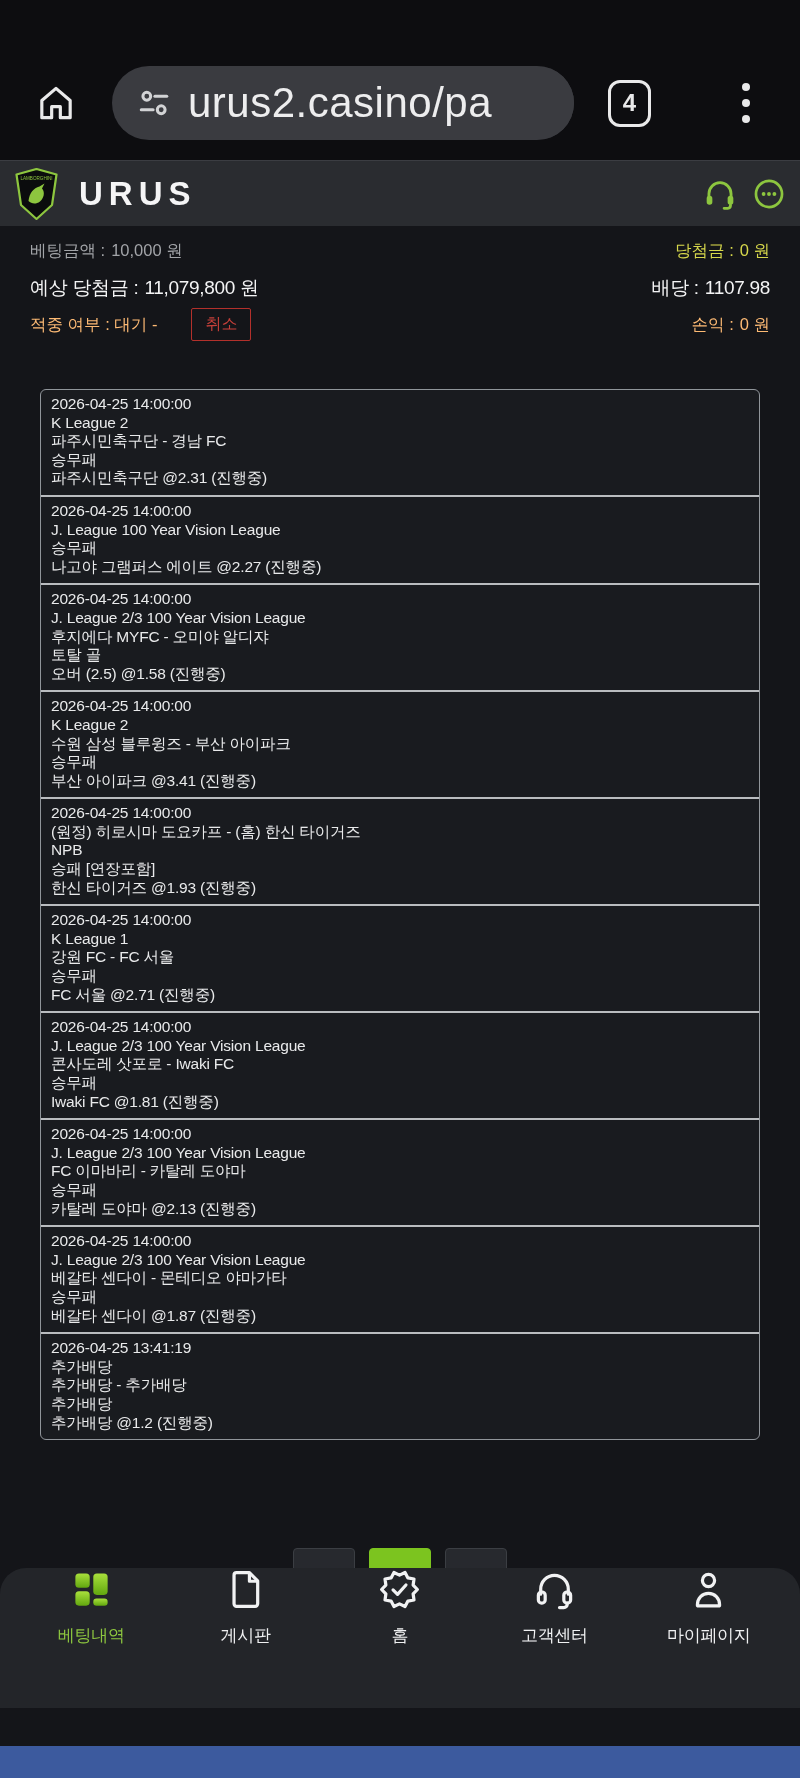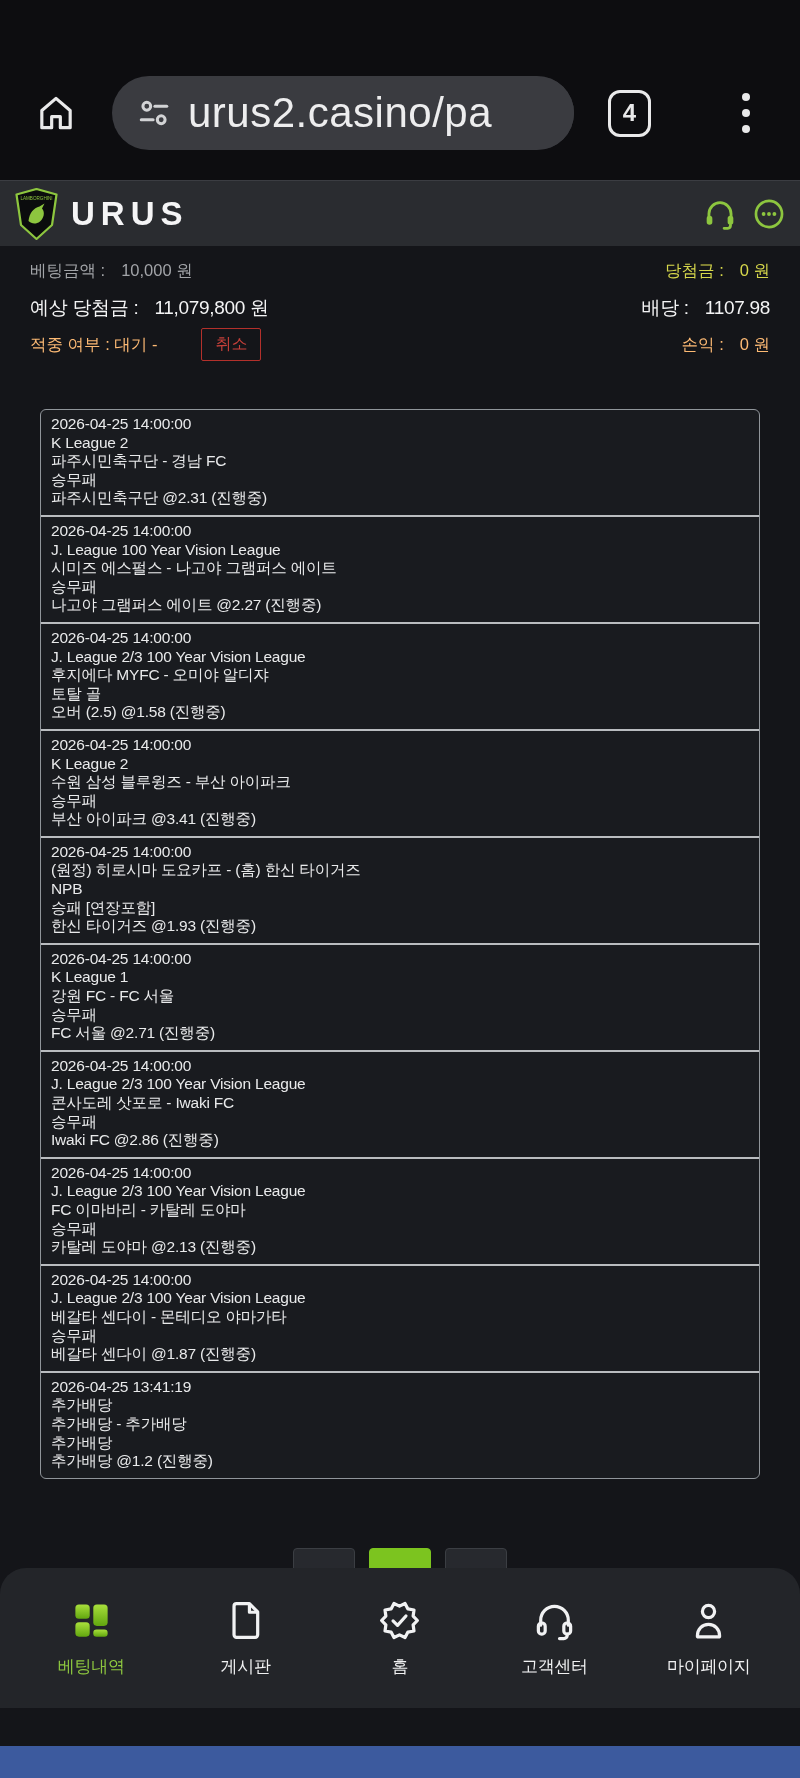--- a/index.html
+++ b/index.html
@@ -5,21 +5,21 @@
   * { margin:0; padding:0; box-sizing:border-box; }
   html,body { width:800px; height:1778px; }
   body {
     position:relative; overflow:hidden;
     background:#141519;
     font-family:"Liberation Sans", sans-serif;
     -webkit-font-smoothing:antialiased;
   }
   
   .chrome {
-    height:180px; background:#0d0d10;
+    height:160px; background:#0d0d10;
     display:flex; align-items:center;
     padding-top:46px;
   }
   .home-ic { width:40px; height:40px; margin-left:36px; flex:0 0 auto; }
   .url-pill {
     margin-left:36px; width:462px; height:74px; border-radius:37px;
     background:#3a3b40; display:flex; align-items:center;
     padding:0 18px 0 24px; overflow:hidden; position:relative; flex:0 0 auto;
   }
   .url-pill::after {
@@ -37,29 +37,29 @@
   }
   .kebab { margin-left:auto; margin-right:50px; display:flex; flex-direction:column; gap:8px; }
   .kebab i { width:8px; height:8px; border-radius:50%; background:#e9e9ea; display:block; }
   
   .site-header {
     height:66px; background:#2a2c30; border-top:1px solid #3b3d42;
     display:flex; align-items:center; padding:0 14px;
   }
   .logo-shield { width:45px; height:52px; flex:0 0 auto; }
   .brand {
-    margin-left:12px; color:#f5f5f6; font-size:33px; font-weight:bold;
+    margin-left:20px; color:#f5f5f6; font-size:33px; font-weight:bold;
     letter-spacing:6px;
   }
   .hdr-icons { margin-left:auto; display:flex; align-items:center; gap:15px; }
   .hdr-icons svg { width:34px; height:34px; display:block; }
   
   .summary { padding:6px 30px 8px; background:#141519; }
   .sum-row { height:37px; display:flex; align-items:center; justify-content:space-between; }
-  .sum-left, .sum-right { display:flex; align-items:center; gap:16px; }
+  .sum-left, .sum-right { display:flex; align-items:center; gap:6px; }
   .t-gray  { color:#a2a4a8; font-size:16.5px; }
   .t-yellow{ color:#d6d74b; font-size:16.5px; }
   .t-big   { color:#f4f4f5; font-size:19px; font-weight:normal; letter-spacing:-0.3px; }
   .t-white { color:#fdba74; font-size:16.5px; }
   .cancel-btn {
     margin-left:28px; background:transparent; border:1.5px solid #b3302b;
     color:#c7403a; font-size:16px; padding:5px 13px; border-radius:2px;
     font-family:inherit; cursor:pointer;
   }
   
@@ -80,21 +80,21 @@
   }
   .page-btn {
     width:62px; height:26px; border-radius:4px; border:1px solid #3b3e43;
     background:#27292e; cursor:pointer;
   }
   .page-btn.active { background:#7cc41f; border-color:#7cc41f; }
   
   .bottom-nav {
     position:absolute; top:1568px; left:0; right:0; height:140px;
     background:#232529; border-radius:26px 26px 0 0; z-index:2;
-    display:flex; align-items:center; justify-content:space-around; padding:0 14px;
+    display:flex; align-items:flex-start; justify-content:space-around; padding:0 14px;
   }
   .nav-item {
     display:flex; flex-direction:column; align-items:center; gap:13px;
     width:130px; cursor:pointer;
   }
   .nav-item svg { width:43px; height:43px; display:block; }
   .nav-label { font-size:17px; color:#f0f1f2; letter-spacing:-0.3px; }
   .nav-item.active .nav-label { color:#8dc63f; }
   
   .gesture-bar {
@@ -189,21 +189,20 @@
     <div class="bet-line">2026-04-25 14:00:00</div>
     <div class="bet-line">K League 2</div>
     <div class="bet-line">파주시민축구단 - 경남 FC</div>
     <div class="bet-line">승무패</div>
     <div class="bet-line">파주시민축구단 @2.31 (진행중)</div>
   </div>
 
   <div class="bet-card">
     <div class="bet-line">2026-04-25 14:00:00</div>
     <div class="bet-line">J. League 100 Year Vision League</div>
-    <div class="bet-line">시미즈 에스펄스 - 나고야 그램퍼스 에이트</div>
     <div class="bet-line">승무패</div>
     <div class="bet-line">나고야 그램퍼스 에이트 @2.27 (진행중)</div>
   </div>
 
   <div class="bet-card">
     <div class="bet-line">2026-04-25 14:00:00</div>
     <div class="bet-line">J. League 2/3 100 Year Vision League</div>
     <div class="bet-line">후지에다 MYFC - 오미야 알디쟈</div>
     <div class="bet-line">토탈 골</div>
     <div class="bet-line">오버 (2.5) @1.58 (진행중)</div>
@@ -231,21 +230,21 @@
     <div class="bet-line">강원 FC - FC 서울</div>
     <div class="bet-line">승무패</div>
     <div class="bet-line">FC 서울 @2.71 (진행중)</div>
   </div>
 
   <div class="bet-card">
     <div class="bet-line">2026-04-25 14:00:00</div>
     <div class="bet-line">J. League 2/3 100 Year Vision League</div>
     <div class="bet-line">콘사도레 삿포로 - Iwaki FC</div>
     <div class="bet-line">승무패</div>
-    <div class="bet-line">Iwaki FC @2.86 (진행중)</div>
+    <div class="bet-line">Iwaki FC @1.81 (진행중)</div>
   </div>
 
   <div class="bet-card">
     <div class="bet-line">2026-04-25 14:00:00</div>
     <div class="bet-line">J. League 2/3 100 Year Vision League</div>
     <div class="bet-line">FC 이마바리 - 카탈레 도야마</div>
     <div class="bet-line">승무패</div>
     <div class="bet-line">카탈레 도야마 @2.13 (진행중)</div>
   </div>
 

